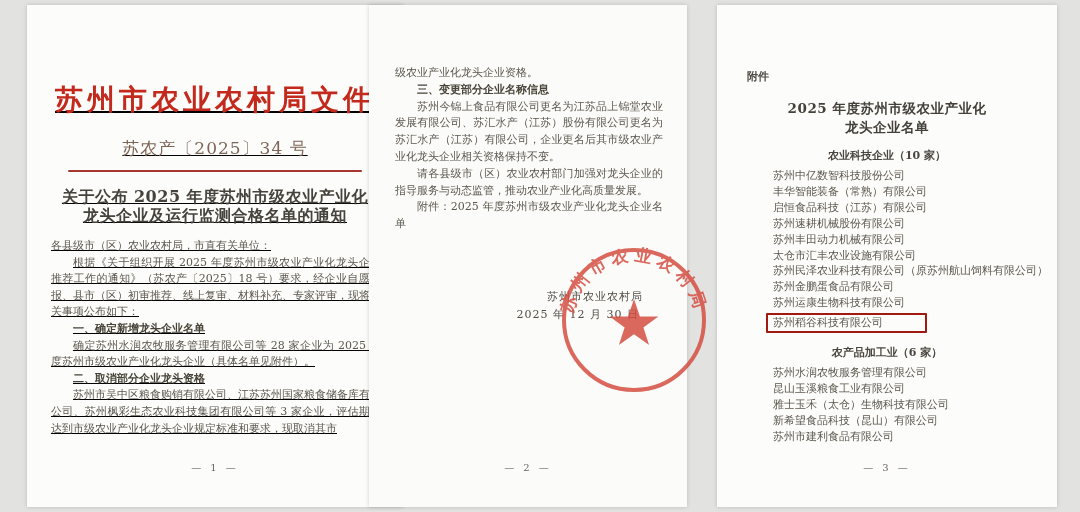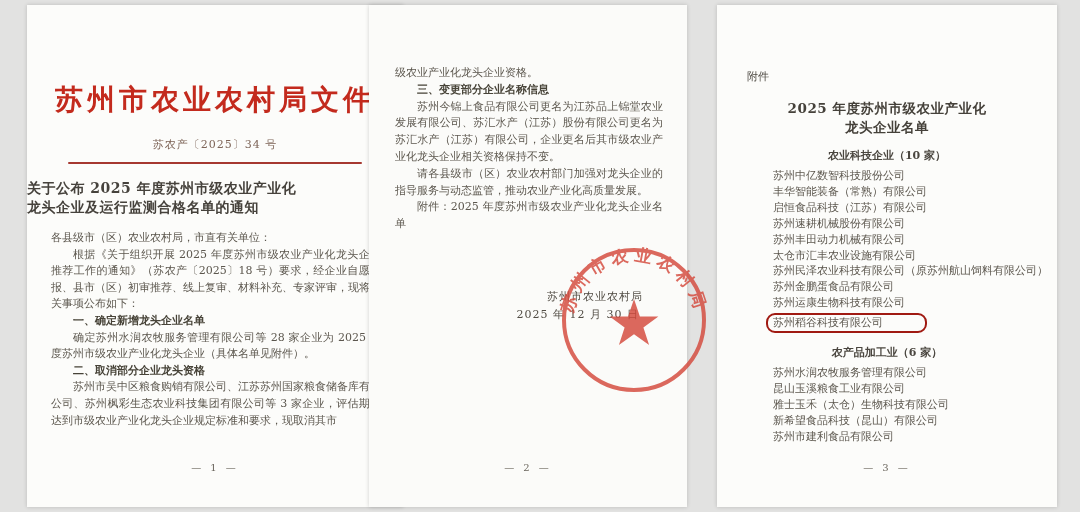--- a/index.html
+++ b/index.html
@@ -6,63 +6,63 @@
   body{
     width:1080px;height:512px;overflow:hidden;
     background:#e2e2e1;
     font-family:"DejaVu Serif","Liberation Serif",serif;
   }
   .canvas{position:relative;width:1080px;height:512px;background:#e2e2e1;}
   .page{
     position:absolute;top:5px;height:502px;background:#fcfcfa;
     box-shadow:0 0 4px rgba(0,0,0,.18);
   }
-  #page1{left:27px;width:376px;}
+  #page1{left:27px;width:376px;text-decoration:underline;}
   #page2{left:369px;width:318px;background:#fbfbf9;}
   #page3{left:717px;width:340px;}
 
   
   .letterhead{
     margin-top:76px;text-align:center;color:#c32a1d;
     font-size:28px;font-weight:bold;letter-spacing:4px;white-space:nowrap;
   }
-  .docnum{margin-top:18px;text-align:center;color:#7d6457;font-size:11px;letter-spacing:1px;}
+  .docnum{margin-top:18px;text-align:center;color:#7d6457;font-size:17px;letter-spacing:1px;}
   .redline{margin:10px auto 0;width:294px;height:2px;background:#a63830;border-radius:1px;}
   .doc-title{
-    margin-top:15px;font-size:14px;font-weight:bold;
+    margin-top:15px;text-align:center;font-size:16px;font-weight:bold;
     color:#46423c;line-height:19px;letter-spacing:.5px;
   }
   .bodytext{margin:13px 22px 0 24px;font-size:11px;line-height:16.6px;color:#5c574e;text-align:justify;}
   .bodytext p{margin:0;}
   .indent{text-indent:2em;}
   .subhead{font-weight:bold;text-indent:2em;color:#474338;}
   .pagenum{
     position:absolute;bottom:34px;left:0;right:0;text-align:center;
     font-size:10px;color:#6a655c;letter-spacing:3px;
   }
 
   
   .bodytext2{margin:60px 24px 0 26px;font-size:11px;line-height:16.8px;color:#5c574e;text-align:justify;}
   .bodytext2 p{margin:0;}
   .attach-note{margin-top:26px;}
   .signer{position:absolute;right:44px;top:284px;font-size:11px;color:#524d45;letter-spacing:1px;}
   .sigdate{position:absolute;right:48px;top:302px;font-size:11px;color:#524d45;letter-spacing:1px;}
   .seal{position:absolute;left:186px;top:236px;width:158px;height:158px;opacity:.82;}
 
   
-  .att-label{margin:64px 0 0 30px;font-size:11px;color:#4e4a43;}
+  .att-label{margin:64px 0 0 30px;font-size:11px;color:#4e4a43;font-weight:bold;}
   .p3title{
     margin-top:15px;text-align:center;font-weight:bold;font-size:13.5px;
     color:#45413a;line-height:18.5px;letter-spacing:.5px;
   }
   .sect{margin-top:12px;text-align:center;font-weight:bold;font-size:11px;color:#4a463f;}
   .companies{margin:5px 20px 0 56px;font-size:11px;color:#5c574e;}
   .company{line-height:15.9px;white-space:nowrap;}
   .boxed{
-    display:inline-block;border:2px solid #a01a12;border-radius:9px;
+    display:inline-block;border:2px solid #a01a12;border-radius:1px;
     padding:1px 42px 2px 5px;margin:2px 0 0 -7px;line-height:13px;
   }
 </style>
 </head>
 <body>
 
 <div class="canvas">
 
   <div class="page" id="page1">
     <div class="letterhead">苏州市农业农村局文件</div>

